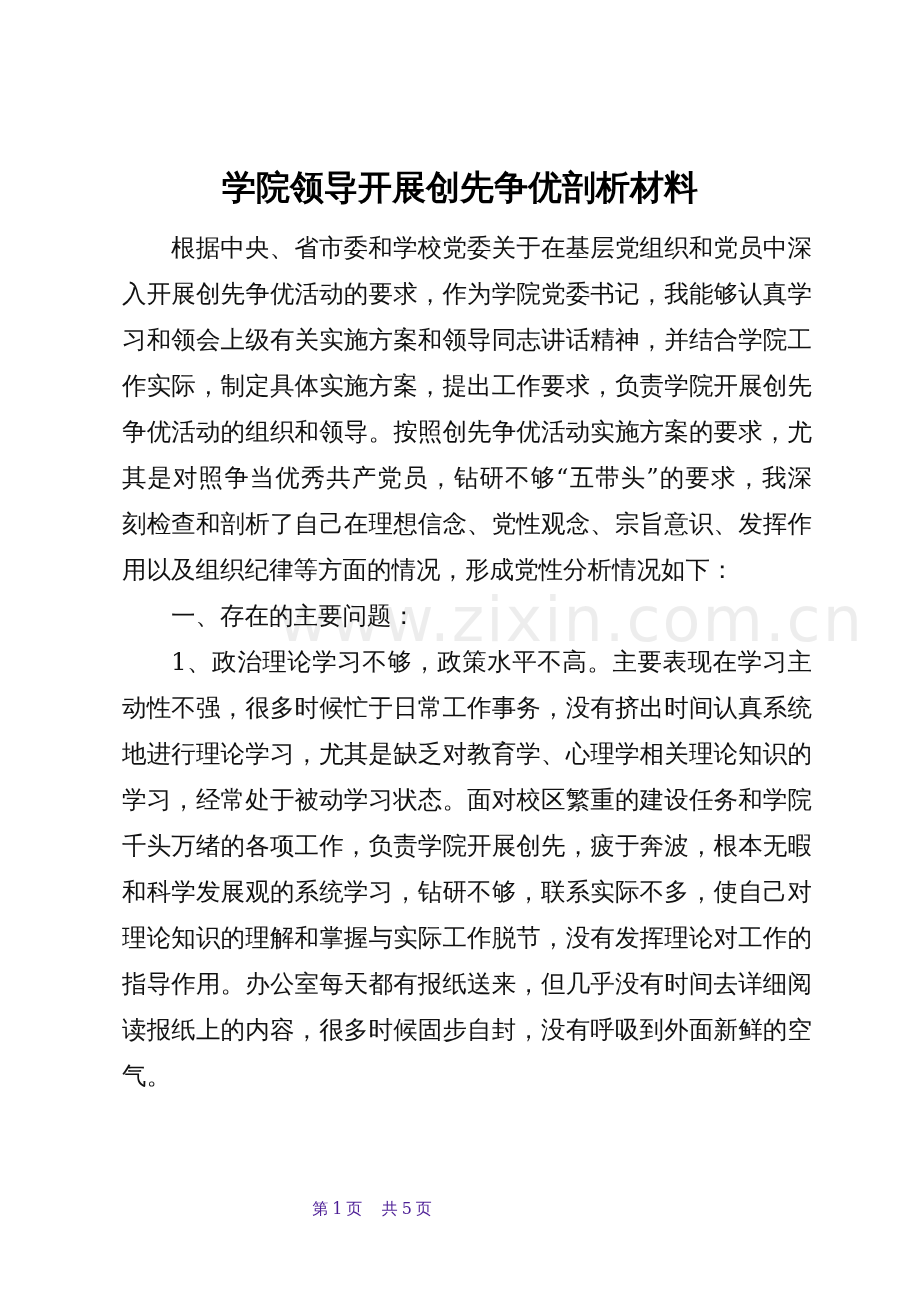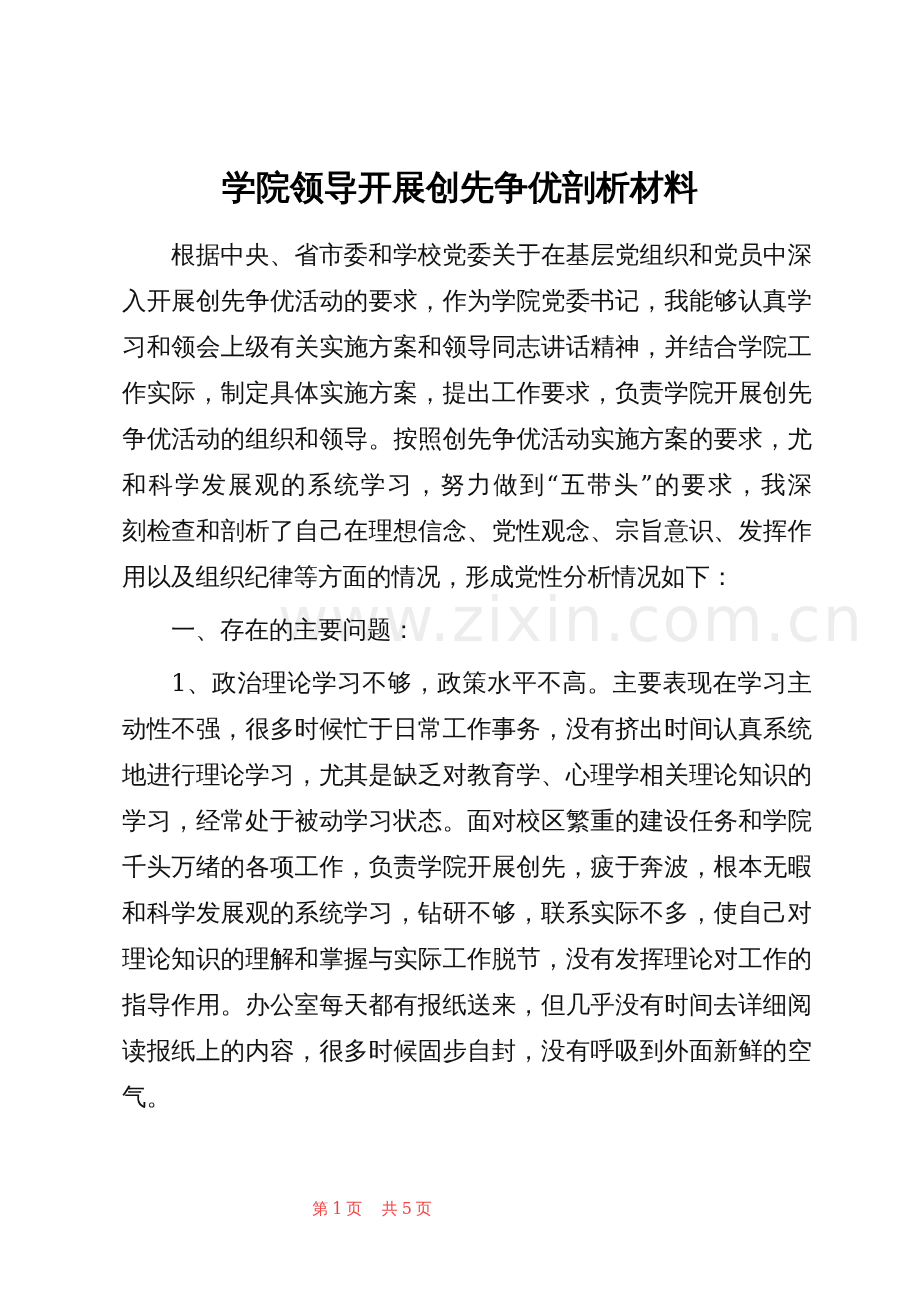--- a/index.html
+++ b/index.html
@@ -54,51 +54,50 @@
       height: 46px;
       line-height: 46px;
       font-size: 24.5px;
       white-space: nowrap;
       text-align: justify;
       text-align-last: justify;
       color: #111;
     }
     .line.indent {
       padding-left: 49px;
-      margin-top: 7px;
     }
     .line.last {
       text-align-last: left;
     }
     .footer {
       position: absolute;
       left: 0;
       width: 744px;
       top: 1199px;
       text-align: center;
       font-size: 16px;
-      color: #ef4444;
+      color: #4c1d95;
       z-index: 1;
     }
     .footer span { margin: 0 2px; }
   </style>
 </head>
 <body>
 
 <div class="watermark">www.zixin.com.cn</div>
 
 <h1 class="page-title">学院领导开展创先争优剖析材料</h1>
 
 <div class="body-lines">
   <div class="line indent">根据中央、省市委和学校党委关于在基层党组织和党员中深</div>
   <div class="line">入开展创先争优活动的要求，作为学院党委书记，我能够认真学</div>
   <div class="line">习和领会上级有关实施方案和领导同志讲话精神，并结合学院工</div>
   <div class="line">作实际，制定具体实施方案，提出工作要求，负责学院开展创先</div>
   <div class="line">争优活动的组织和领导。按照创先争优活动实施方案的要求，尤</div>
-  <div class="line">和科学发展观的系统学习，努力做到“五带头”的要求，我深</div>
+  <div class="line">其是对照争当优秀共产党员，钻研不够“五带头”的要求，我深</div>
   <div class="line">刻检查和剖析了自己在理想信念、党性观念、宗旨意识、发挥作</div>
   <div class="line last">用以及组织纪律等方面的情况，形成党性分析情况如下：</div>
   <div class="line indent last">一、存在的主要问题：</div>
   <div class="line indent">1、政治理论学习不够，政策水平不高。主要表现在学习主</div>
   <div class="line">动性不强，很多时候忙于日常工作事务，没有挤出时间认真系统</div>
   <div class="line">地进行理论学习，尤其是缺乏对教育学、心理学相关理论知识的</div>
   <div class="line">学习，经常处于被动学习状态。面对校区繁重的建设任务和学院</div>
   <div class="line">千头万绪的各项工作，负责学院开展创先，疲于奔波，根本无暇</div>
   <div class="line">和科学发展观的系统学习，钻研不够，联系实际不多，使自己对</div>
   <div class="line">理论知识的理解和掌握与实际工作脱节，没有发挥理论对工作的</div>

